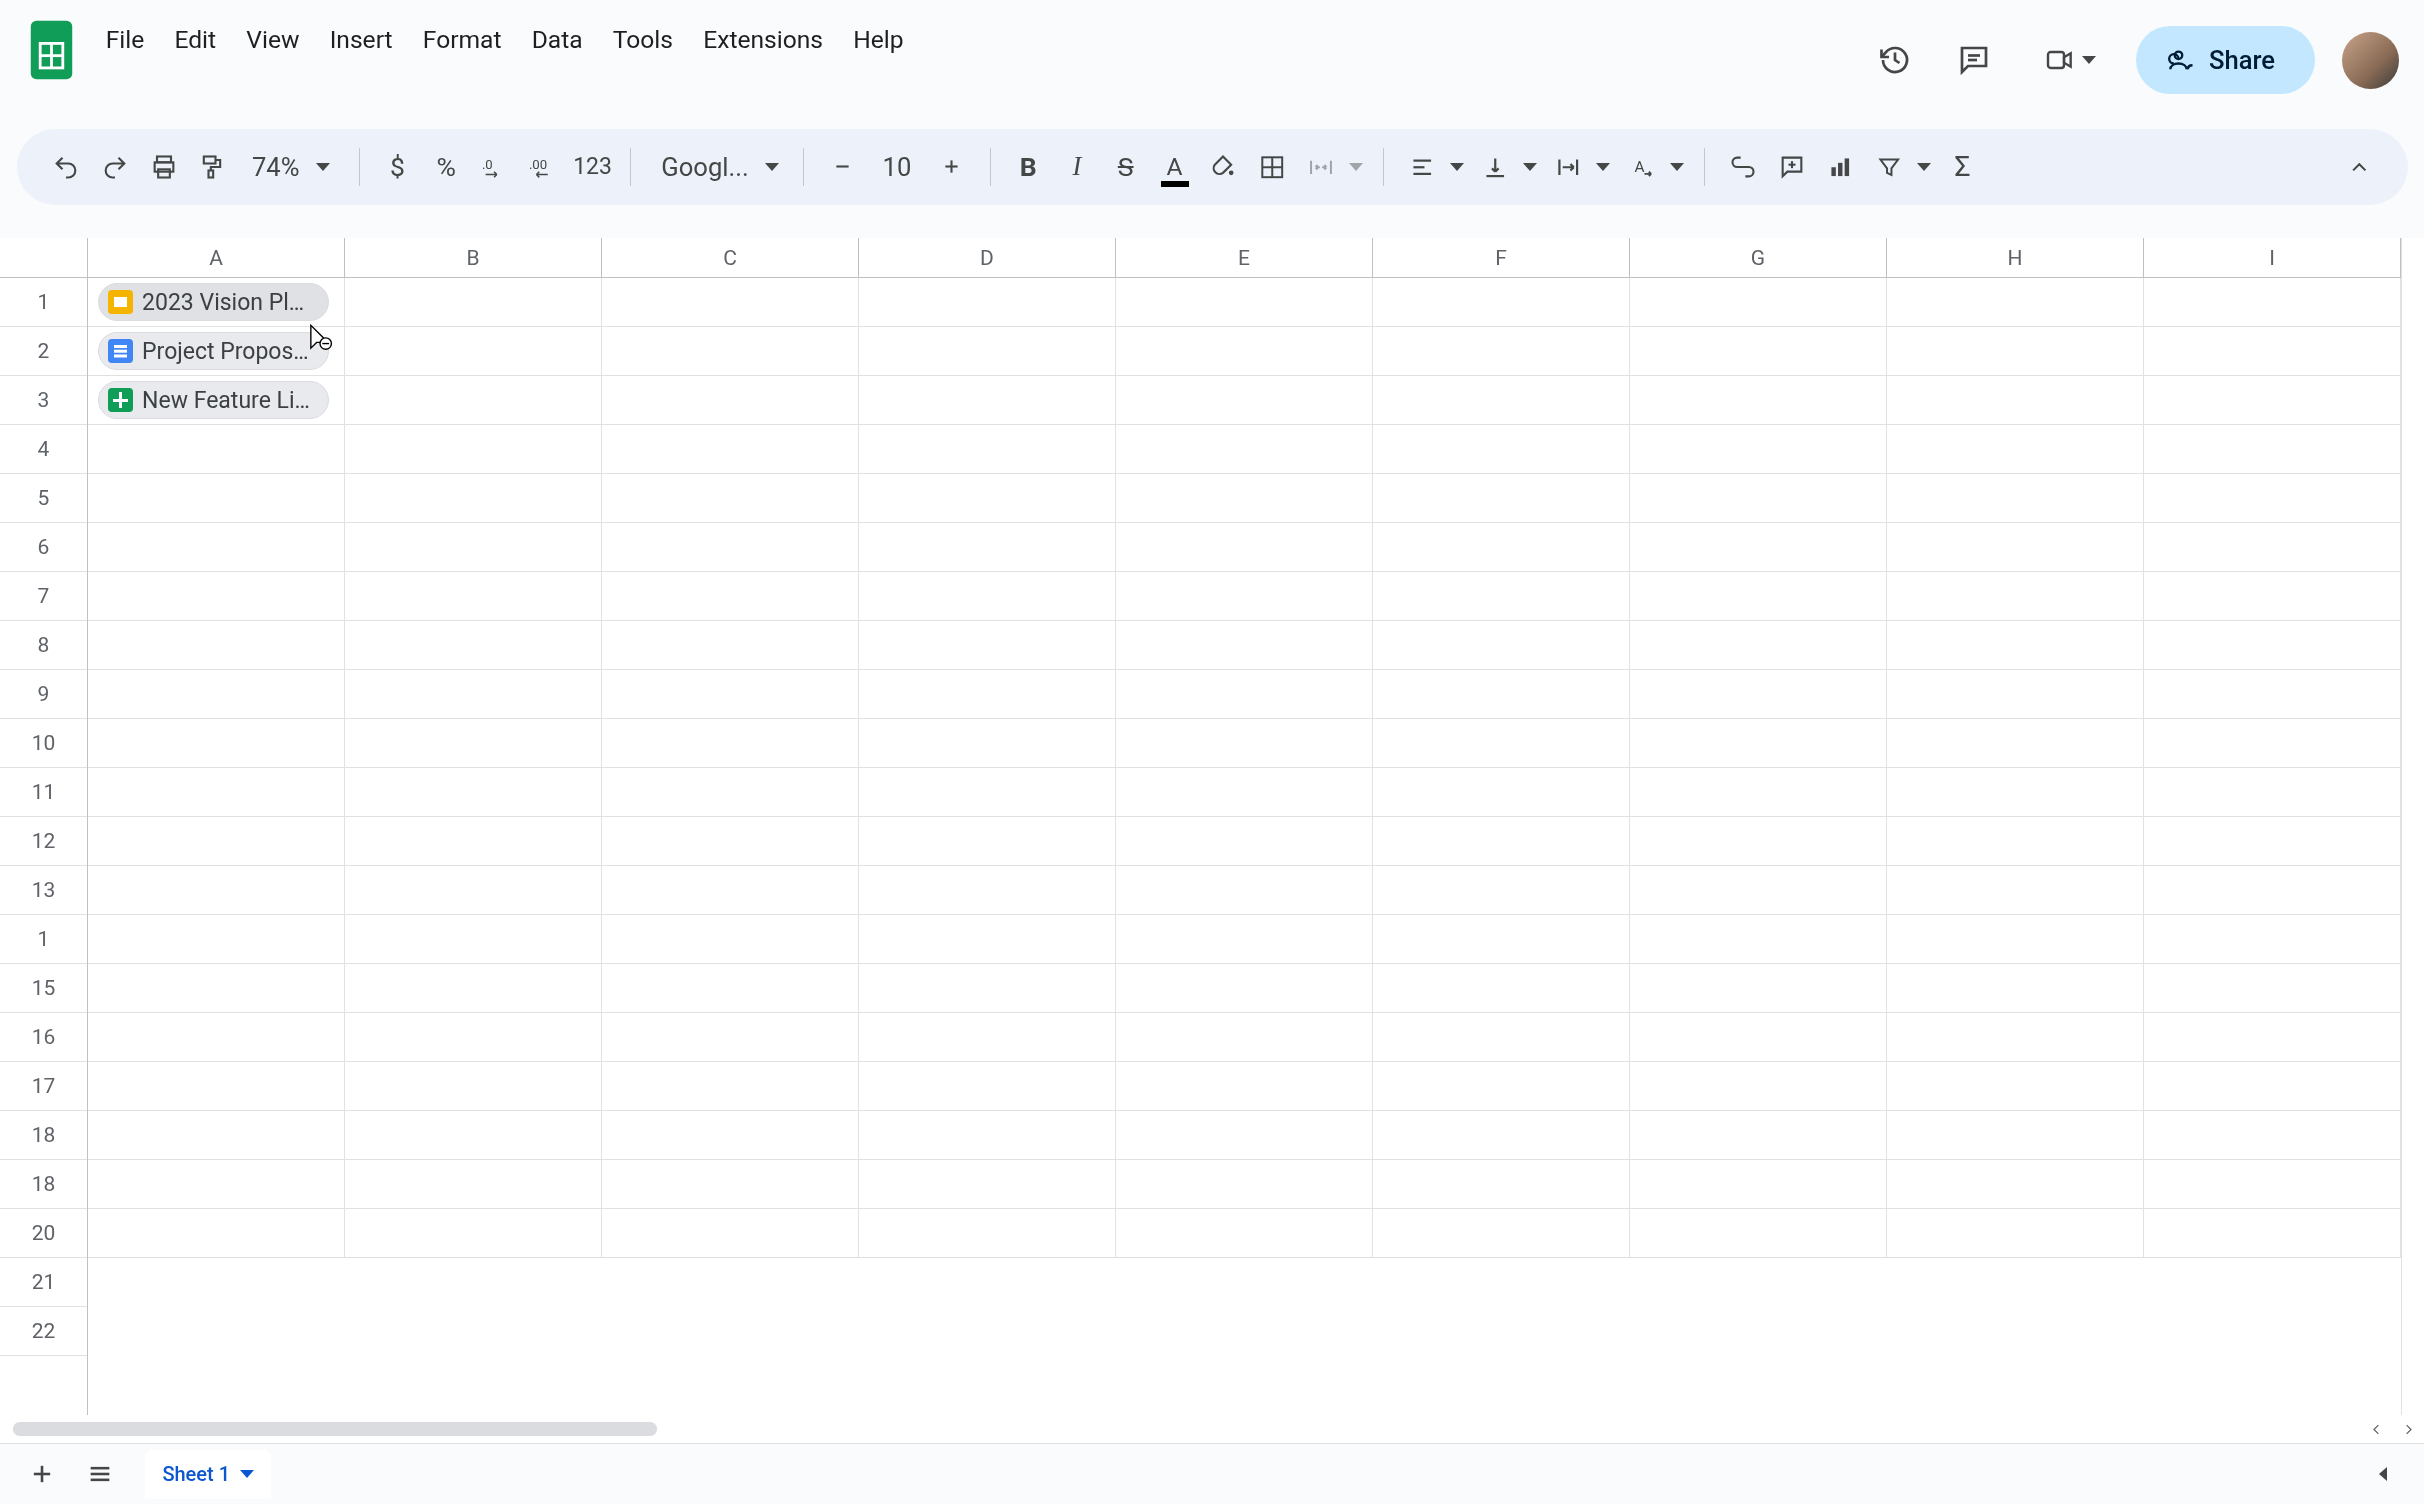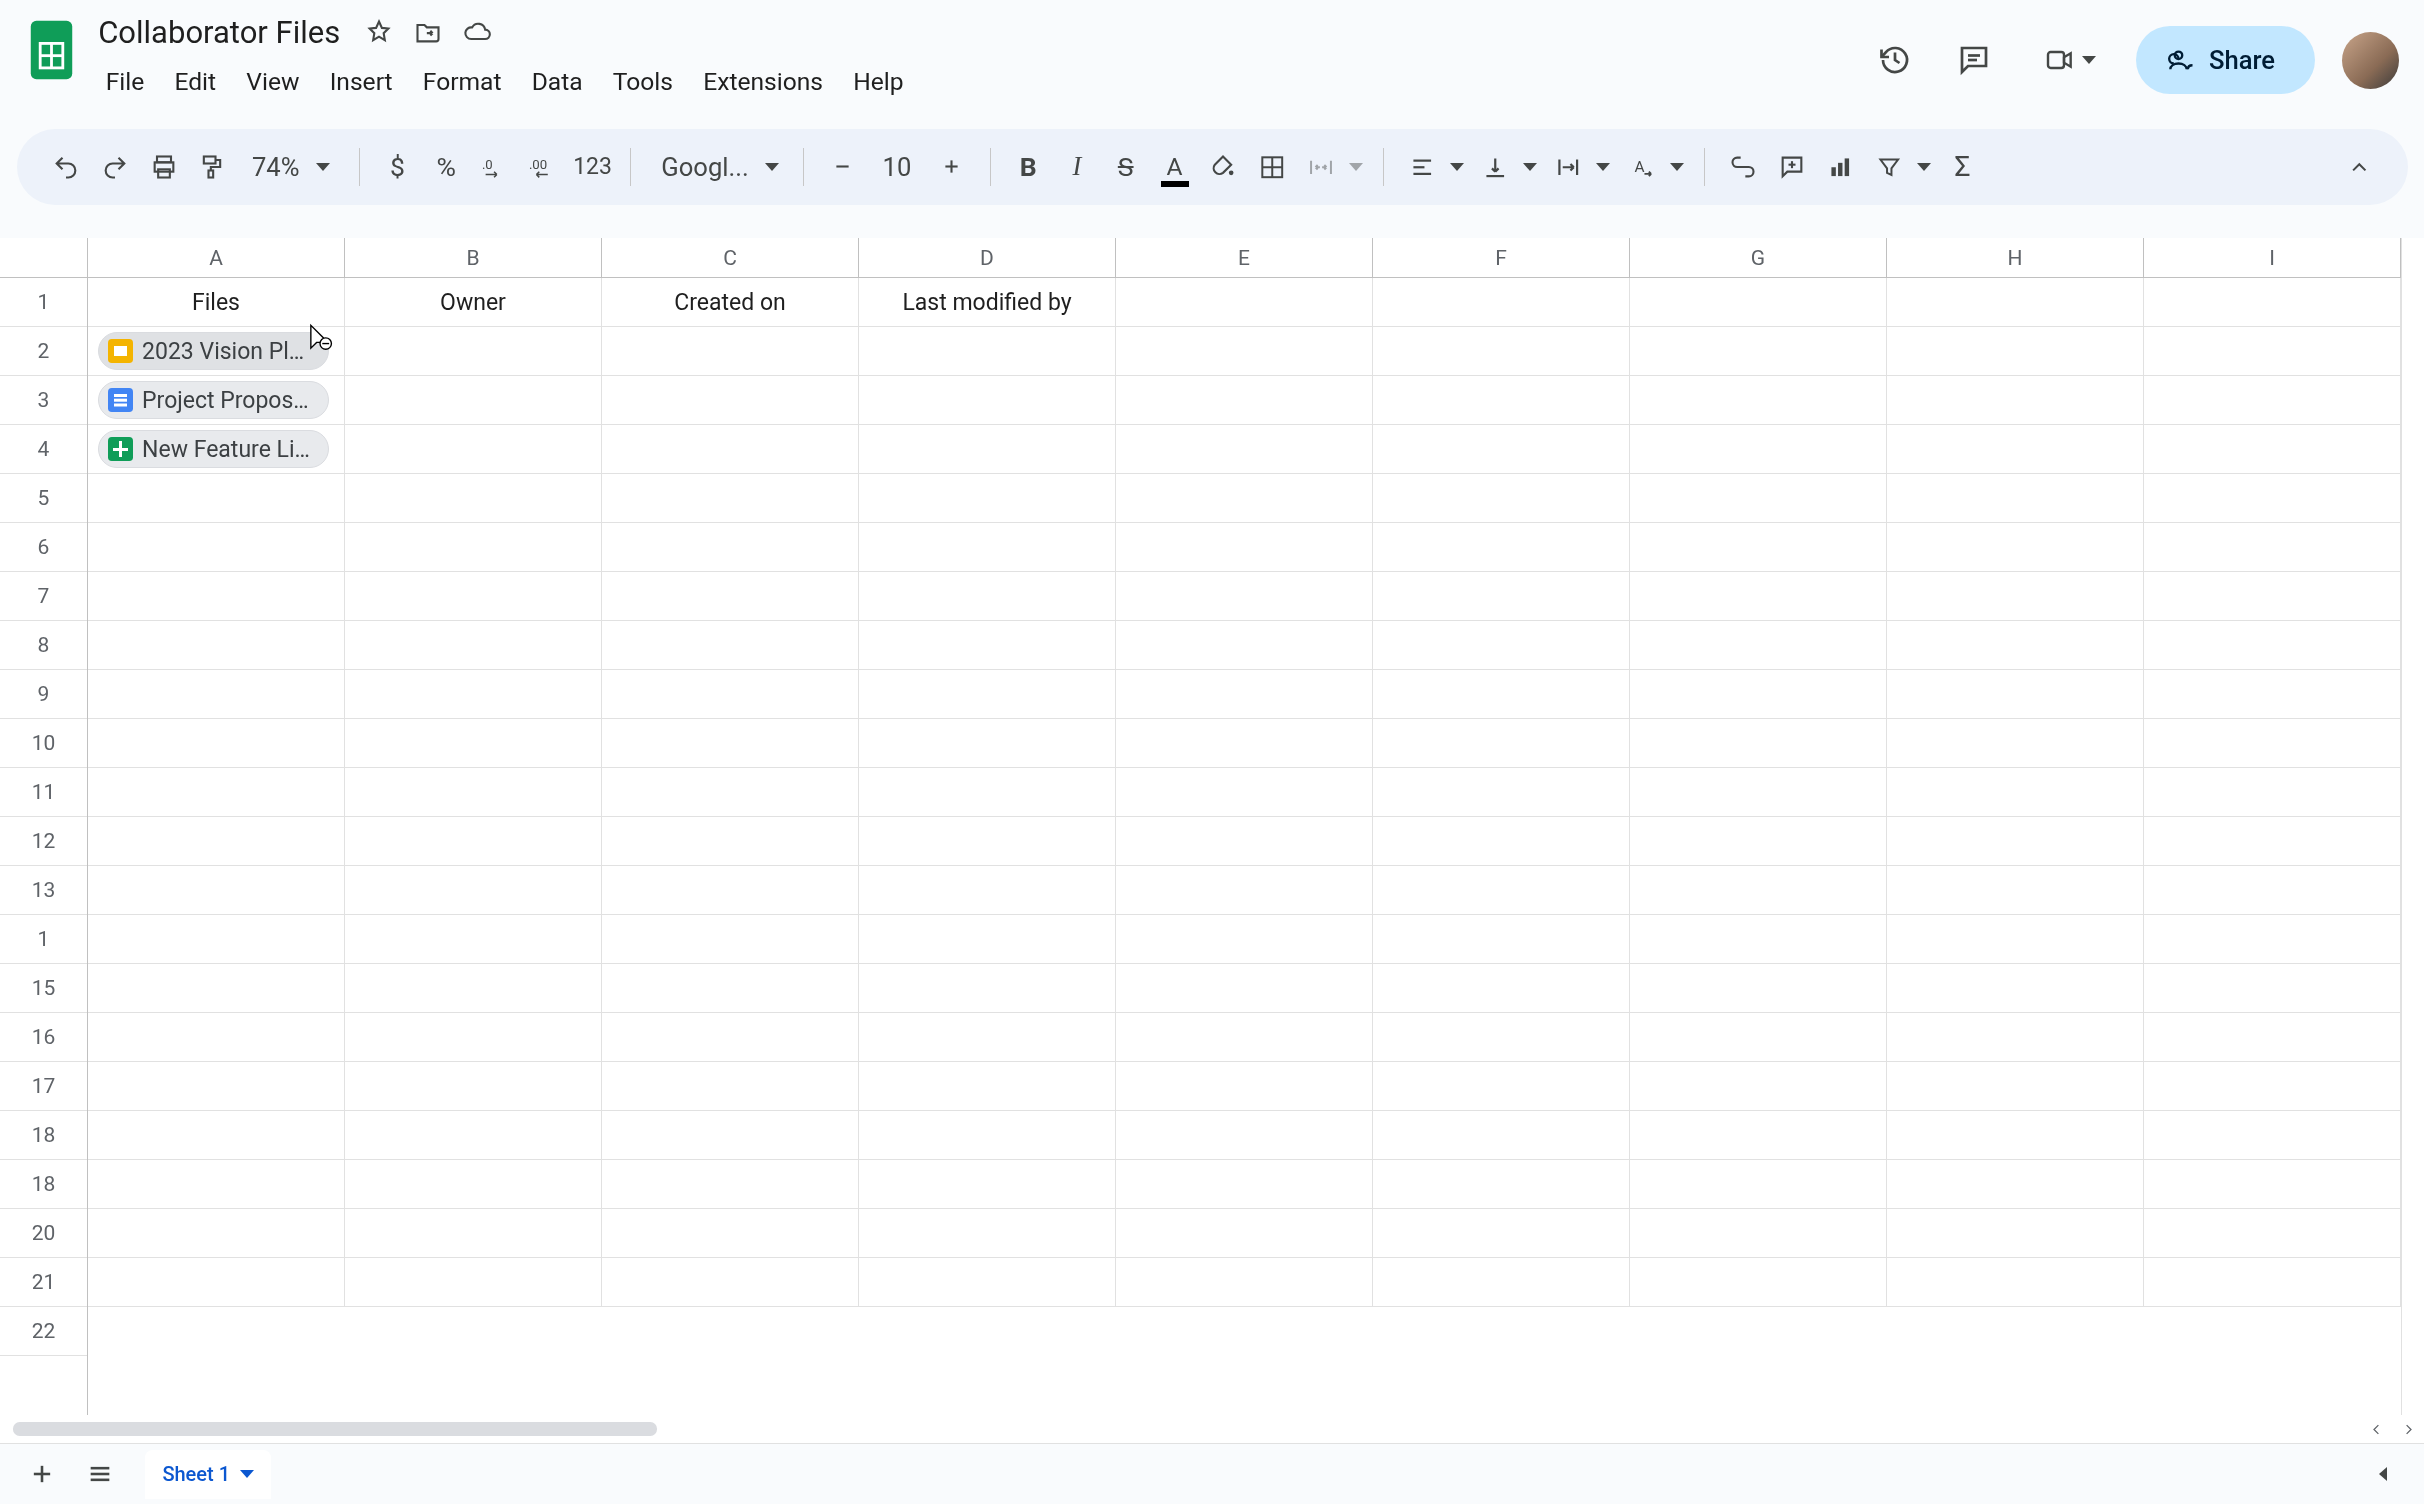--- a/index.html
+++ b/index.html
@@ -385,39 +385,20 @@
   <div class="app-logo">
     <svg viewBox="0 0 52 70" width="49" height="66">
       <rect x="4" y="4" width="44" height="62" rx="6" fill="#0f9d58"></rect>
       <rect x="14" y="28" width="24" height="26" fill="none" stroke="#fff" stroke-width="3"></rect>
       <line x1="14" y1="41" x2="38" y2="41" stroke="#fff" stroke-width="3"></line>
       <line x1="26" y1="28" x2="26" y2="54" stroke="#fff" stroke-width="3"></line>
     </svg>
   </div>
 
   <div class="title-block">
-    <div class="title-row">
-      <span class="doc-title">Collaborator Files</span>
-      <span class="title-icon">
-        <svg width="28" height="28" viewBox="0 0 24 24">
-            <path fill="none" stroke="#444746" stroke-width="1.8" d="M12 3l2.5 5.5L20 9l-4 4 1 6-5-3-5 3 1-6-4-4 5.5-.5z"></path>
-          </svg>
-      </span>
-      <span class="title-icon">
-        <svg width="28" height="28" viewBox="0 0 24 24">
-            <path fill="none" stroke="#444746" stroke-width="1.8" d="M3 6h6l2 2h10v10a2 2 0 0 1-2 2H3z"></path>
-            <path fill="none" stroke="#444746" stroke-width="1.8" d="M11 13h5m0 0-2-2m2 2-2 2"></path>
-          </svg>
-      </span>
-      <span class="title-icon">
-        <svg width="32" height="28" viewBox="0 0 24 24">
-            <path fill="none" stroke="#444746" stroke-width="1.8" d="M7 18a5 5 0 1 1 .8-9.94A6 6 0 0 1 19 10a4 4 0 0 1 0 8z"></path>
-          </svg>
-      </span>
-    </div>
     <div class="menu-row" id="menu-row">
         <span class="menu-item">File</span>
         <span class="menu-item">Edit</span>
         <span class="menu-item">View</span>
         <span class="menu-item">Insert</span>
         <span class="menu-item">Format</span>
         <span class="menu-item">Data</span>
         <span class="menu-item">Tools</span>
         <span class="menu-item">Extensions</span>
         <span class="menu-item">Help</span>
@@ -700,31 +681,20 @@
       <div class="row-h">16</div>
       <div class="row-h">17</div>
       <div class="row-h">18</div>
       <div class="row-h">18</div>
       <div class="row-h">20</div>
       <div class="row-h">21</div>
       <div class="row-h">22</div>
     </div>
   <div class="cells" id="cells">
       <div class="row">
-        <div class="cell hdr-cell" style="width: 260px;">Files</div>
-        <div class="cell hdr-cell" style="width: 260px;">Owner</div>
-        <div class="cell hdr-cell" style="width: 260px;">Created on</div>
-        <div class="cell hdr-cell" style="width: 260px;">Last modified by</div>
-        <div class="cell" style="width: 260px;"></div>
-        <div class="cell" style="width: 260px;"></div>
-        <div class="cell" style="width: 260px;"></div>
-        <div class="cell" style="width: 260px;"></div>
-        <div class="cell" style="width: 260px;"></div>
-      </div>
-      <div class="row">
         <div class="cell" style="width: 260px;">
           <span class="chip hovered">
             <span class="chip-ico slides"></span>
             <span class="chip-label">2023 Vision Plan</span>
           </span>
         </div>
         <div class="cell" style="width: 260px;"></div>
         <div class="cell" style="width: 260px;"></div>
         <div class="cell" style="width: 260px;"></div>
         <div class="cell" style="width: 260px;"></div>

